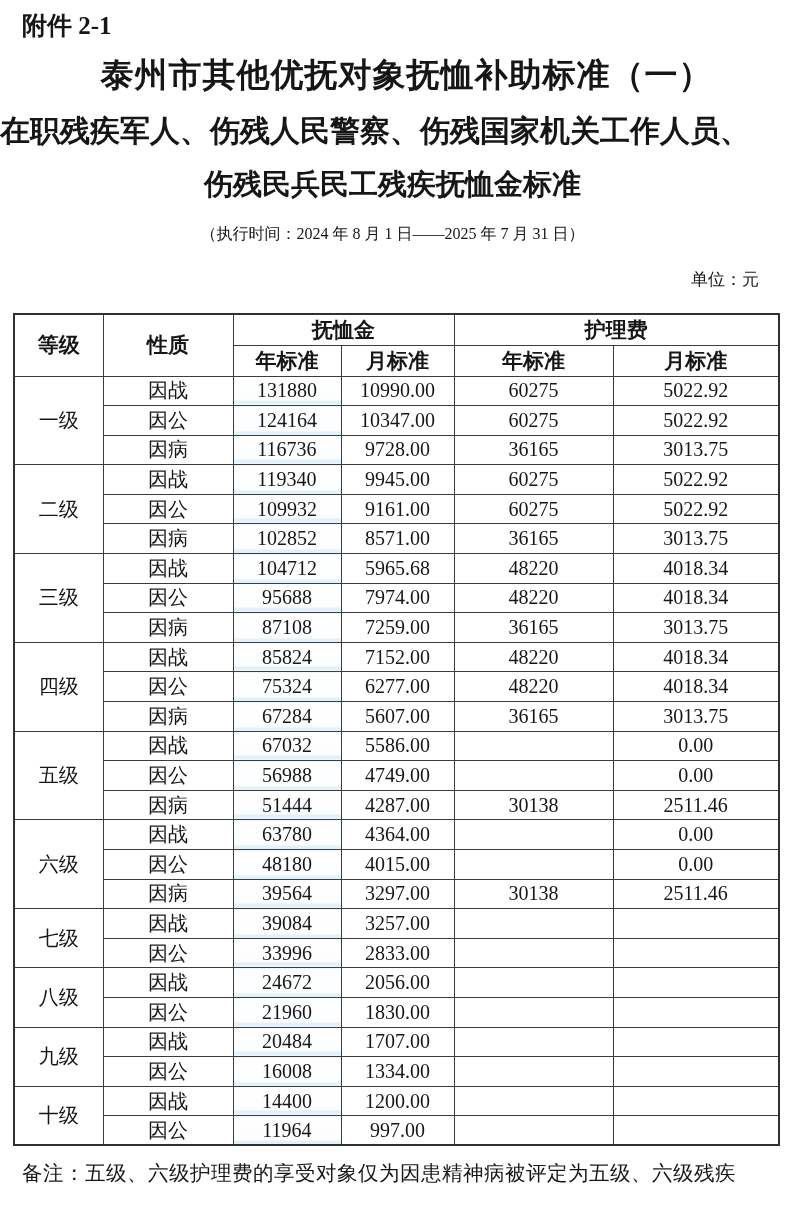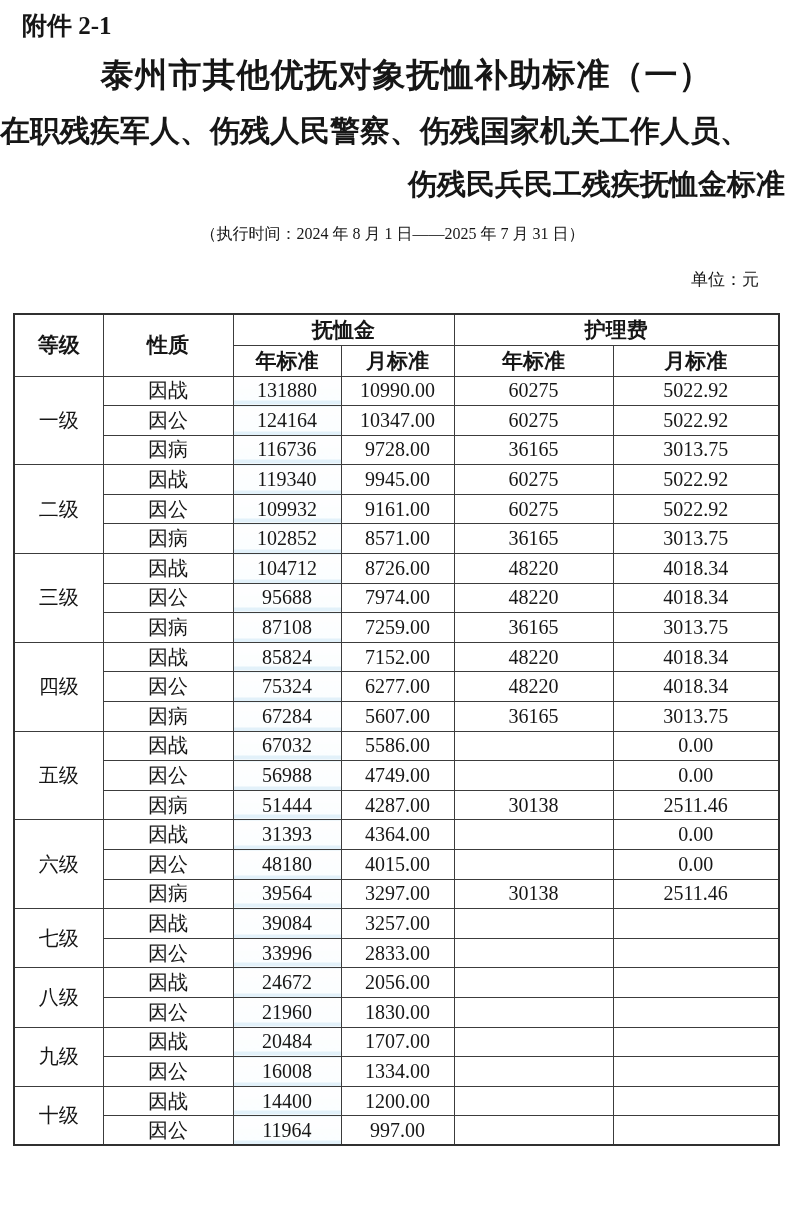--- a/index.html
+++ b/index.html
@@ -26,21 +26,21 @@
     letter-spacing: 1px;
     padding-left: 28px;
   }
   .doc-subtitle-1 {
     margin-top: 16px;
     font-size: 30px; line-height: 38px;
     font-weight: bold;
   }
   .doc-subtitle-2 {
     margin-top: 16px;
-    text-align: right;
+    text-align: center;
     font-size: 29px; line-height: 36px;
     font-weight: bold;
   }
   .exec-period {
     margin-top: 20px;
     text-align: center;
     font-size: 16px; line-height: 24px;
   }
   .unit-label {
     margin-top: 22px;
@@ -176,21 +176,21 @@
           <td class="nature-cell">因病</td>
           <td class="pension-year-cell">102852</td>
           <td class="pension-month-cell">8571.00</td>
           <td class="nursing-year-cell">36165</td>
           <td class="nursing-month-cell">3013.75</td>
         </tr>
         <tr>
           <td rowspan="3" class="grade-cell">三级</td>
           <td class="nature-cell">因战</td>
           <td class="pension-year-cell">104712</td>
-          <td class="pension-month-cell">8726.00</td>
+          <td class="pension-month-cell">5965.68</td>
           <td class="nursing-year-cell">48220</td>
           <td class="nursing-month-cell">4018.34</td>
         </tr>
         <tr>
           <td class="nature-cell">因公</td>
           <td class="pension-year-cell">95688</td>
           <td class="pension-month-cell">7974.00</td>
           <td class="nursing-year-cell">48220</td>
           <td class="nursing-month-cell">4018.34</td>
         </tr>
@@ -241,21 +241,21 @@
         <tr>
           <td class="nature-cell">因病</td>
           <td class="pension-year-cell">51444</td>
           <td class="pension-month-cell">4287.00</td>
           <td class="nursing-year-cell">30138</td>
           <td class="nursing-month-cell">2511.46</td>
         </tr>
         <tr>
           <td rowspan="3" class="grade-cell">六级</td>
           <td class="nature-cell">因战</td>
-          <td class="pension-year-cell">31393</td>
+          <td class="pension-year-cell">63780</td>
           <td class="pension-month-cell">4364.00</td>
           <td class="nursing-year-cell"></td>
           <td class="nursing-month-cell">0.00</td>
         </tr>
         <tr>
           <td class="nature-cell">因公</td>
           <td class="pension-year-cell">48180</td>
           <td class="pension-month-cell">4015.00</td>
           <td class="nursing-year-cell"></td>
           <td class="nursing-month-cell">0.00</td>
@@ -324,16 +324,16 @@
           <td class="nature-cell">因公</td>
           <td class="pension-year-cell">11964</td>
           <td class="pension-month-cell">997.00</td>
           <td class="nursing-year-cell"></td>
           <td class="nursing-month-cell"></td>
         </tr>
       </tbody>
   </table>
 
   <div class="note">
-    <br>
+    <span>备注：五级、六级护理费的享受对象仅为因患精神病被评定为五级、六级残疾</span><br>
   </div>
 
 </div>
 
 </body></html>

